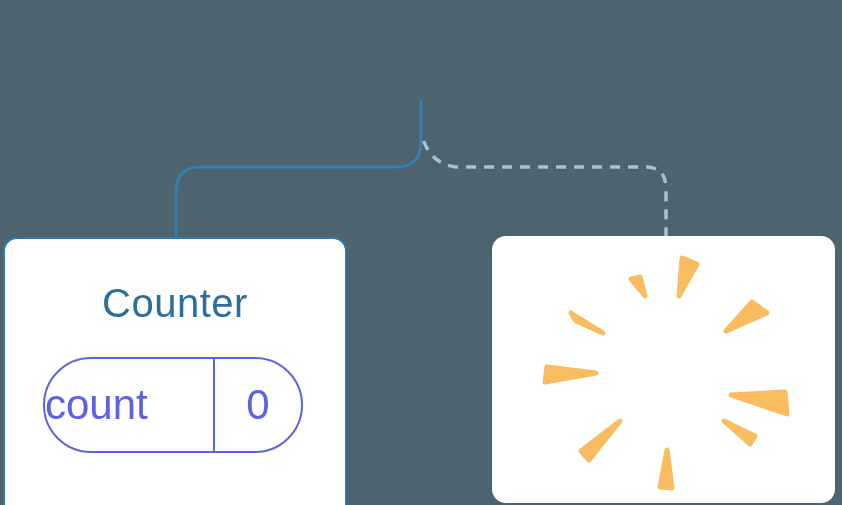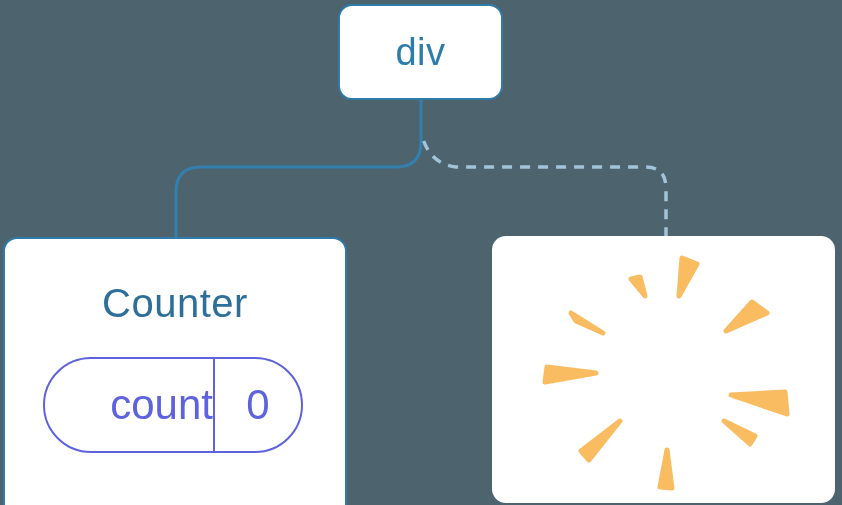--- a/index.html
+++ b/index.html
@@ -72,21 +72,21 @@
     box-sizing: border-box;
     border: 2.5px solid var(--state-accent, #5f62de);
     border-radius: 999px;
     display: flex;
     overflow: hidden;
   }
   .state-pill .key-cell {
     width: 170px;
     box-sizing: border-box;
     border-right: 2.5px solid var(--state-accent, #5f62de);
-    display: flex; align-items: center; justify-content: flex-end;
+    display: flex; align-items: center; justify-content: flex-start;
   }
   .state-pill .value-cell {
     flex: 1;
     display: flex; align-items: center; justify-content: center;
   }
   .state-text {
     color: var(--state-accent, #5f62de);
     font-size: 42px;
     font-weight: 400;
   }
@@ -109,23 +109,20 @@
 </head>
 <body>
 
 <div class="canvas">
 
   <svg class="edges-svg" viewBox="0 0 842 505" xmlns="http://www.w3.org/2000/svg">
     <path class="edge-solid" d="M 421 100 L 421 142 Q 421 167 396 167 L 201 167 Q 176 167 176 192 L 176 237"></path>
     <path class="edge-dashed" d="M 423 139 Q 431 164 456 167 L 645 167 Q 666 167 666 188 L 666 236"></path>
   </svg>
 
-  <div class="node-root">
-    <span class="node-root-label">div</span>
-  </div>
 
   <div class="counter-card">
     <div class="counter-title">Counter</div>
     <div class="state-pill">
       <div class="key-cell">
         <span class="state-text">count</span>
       </div>
       <div class="value-cell">
         <span class="state-text">0</span>
       </div>

